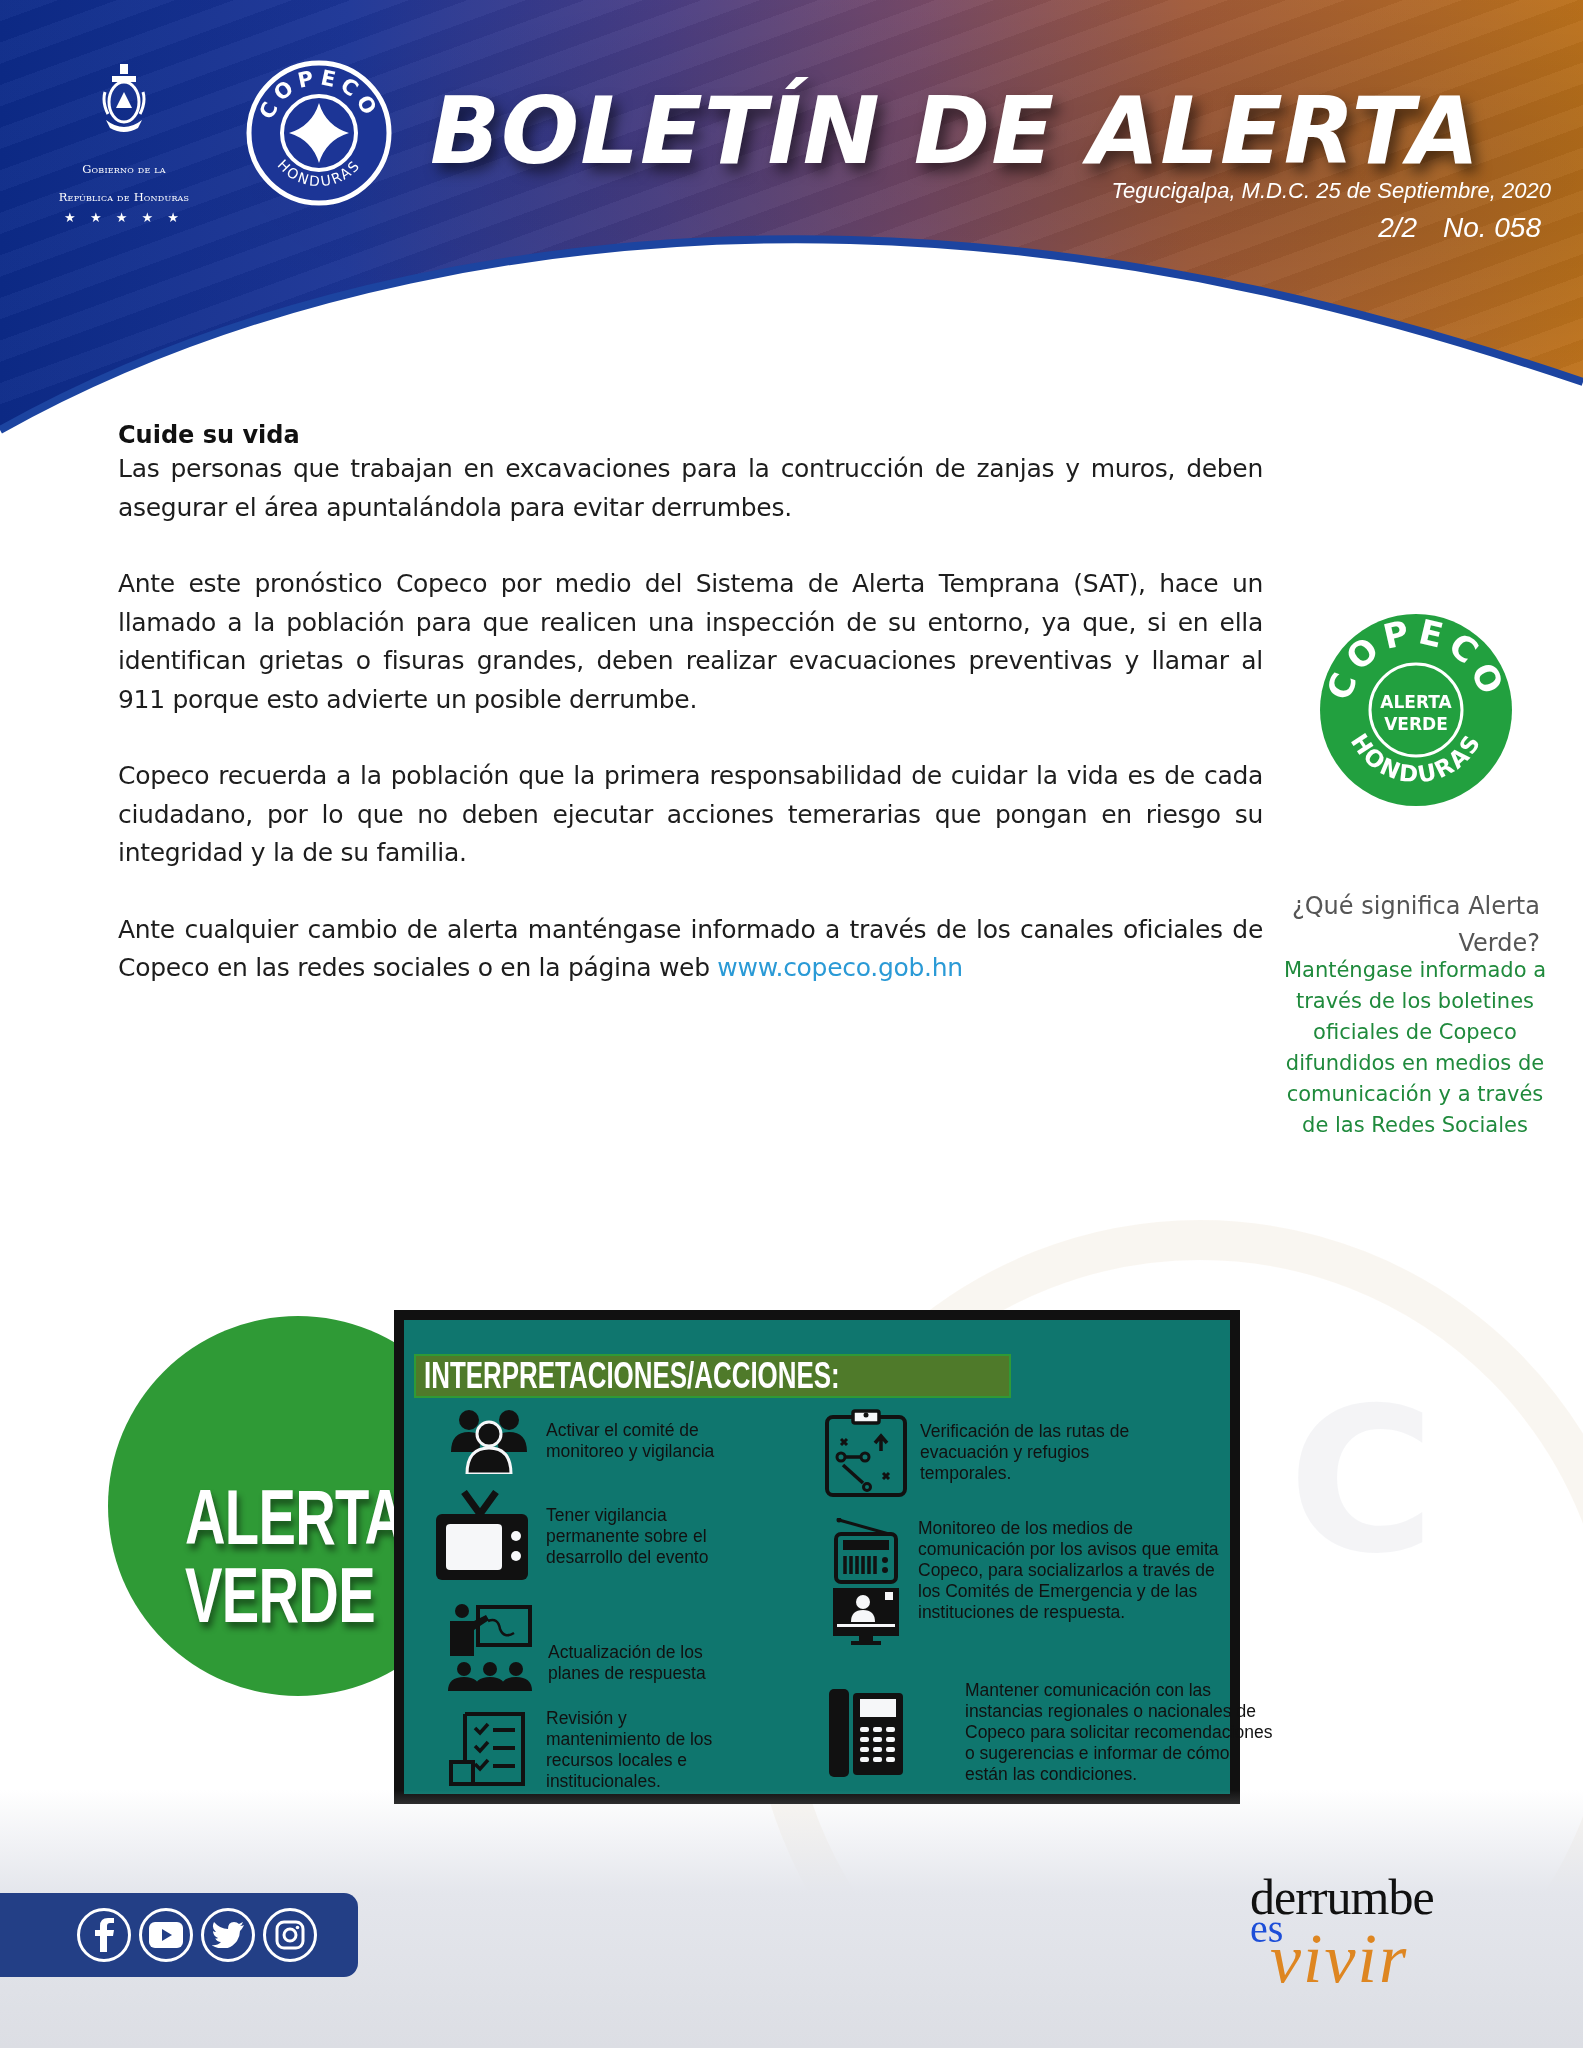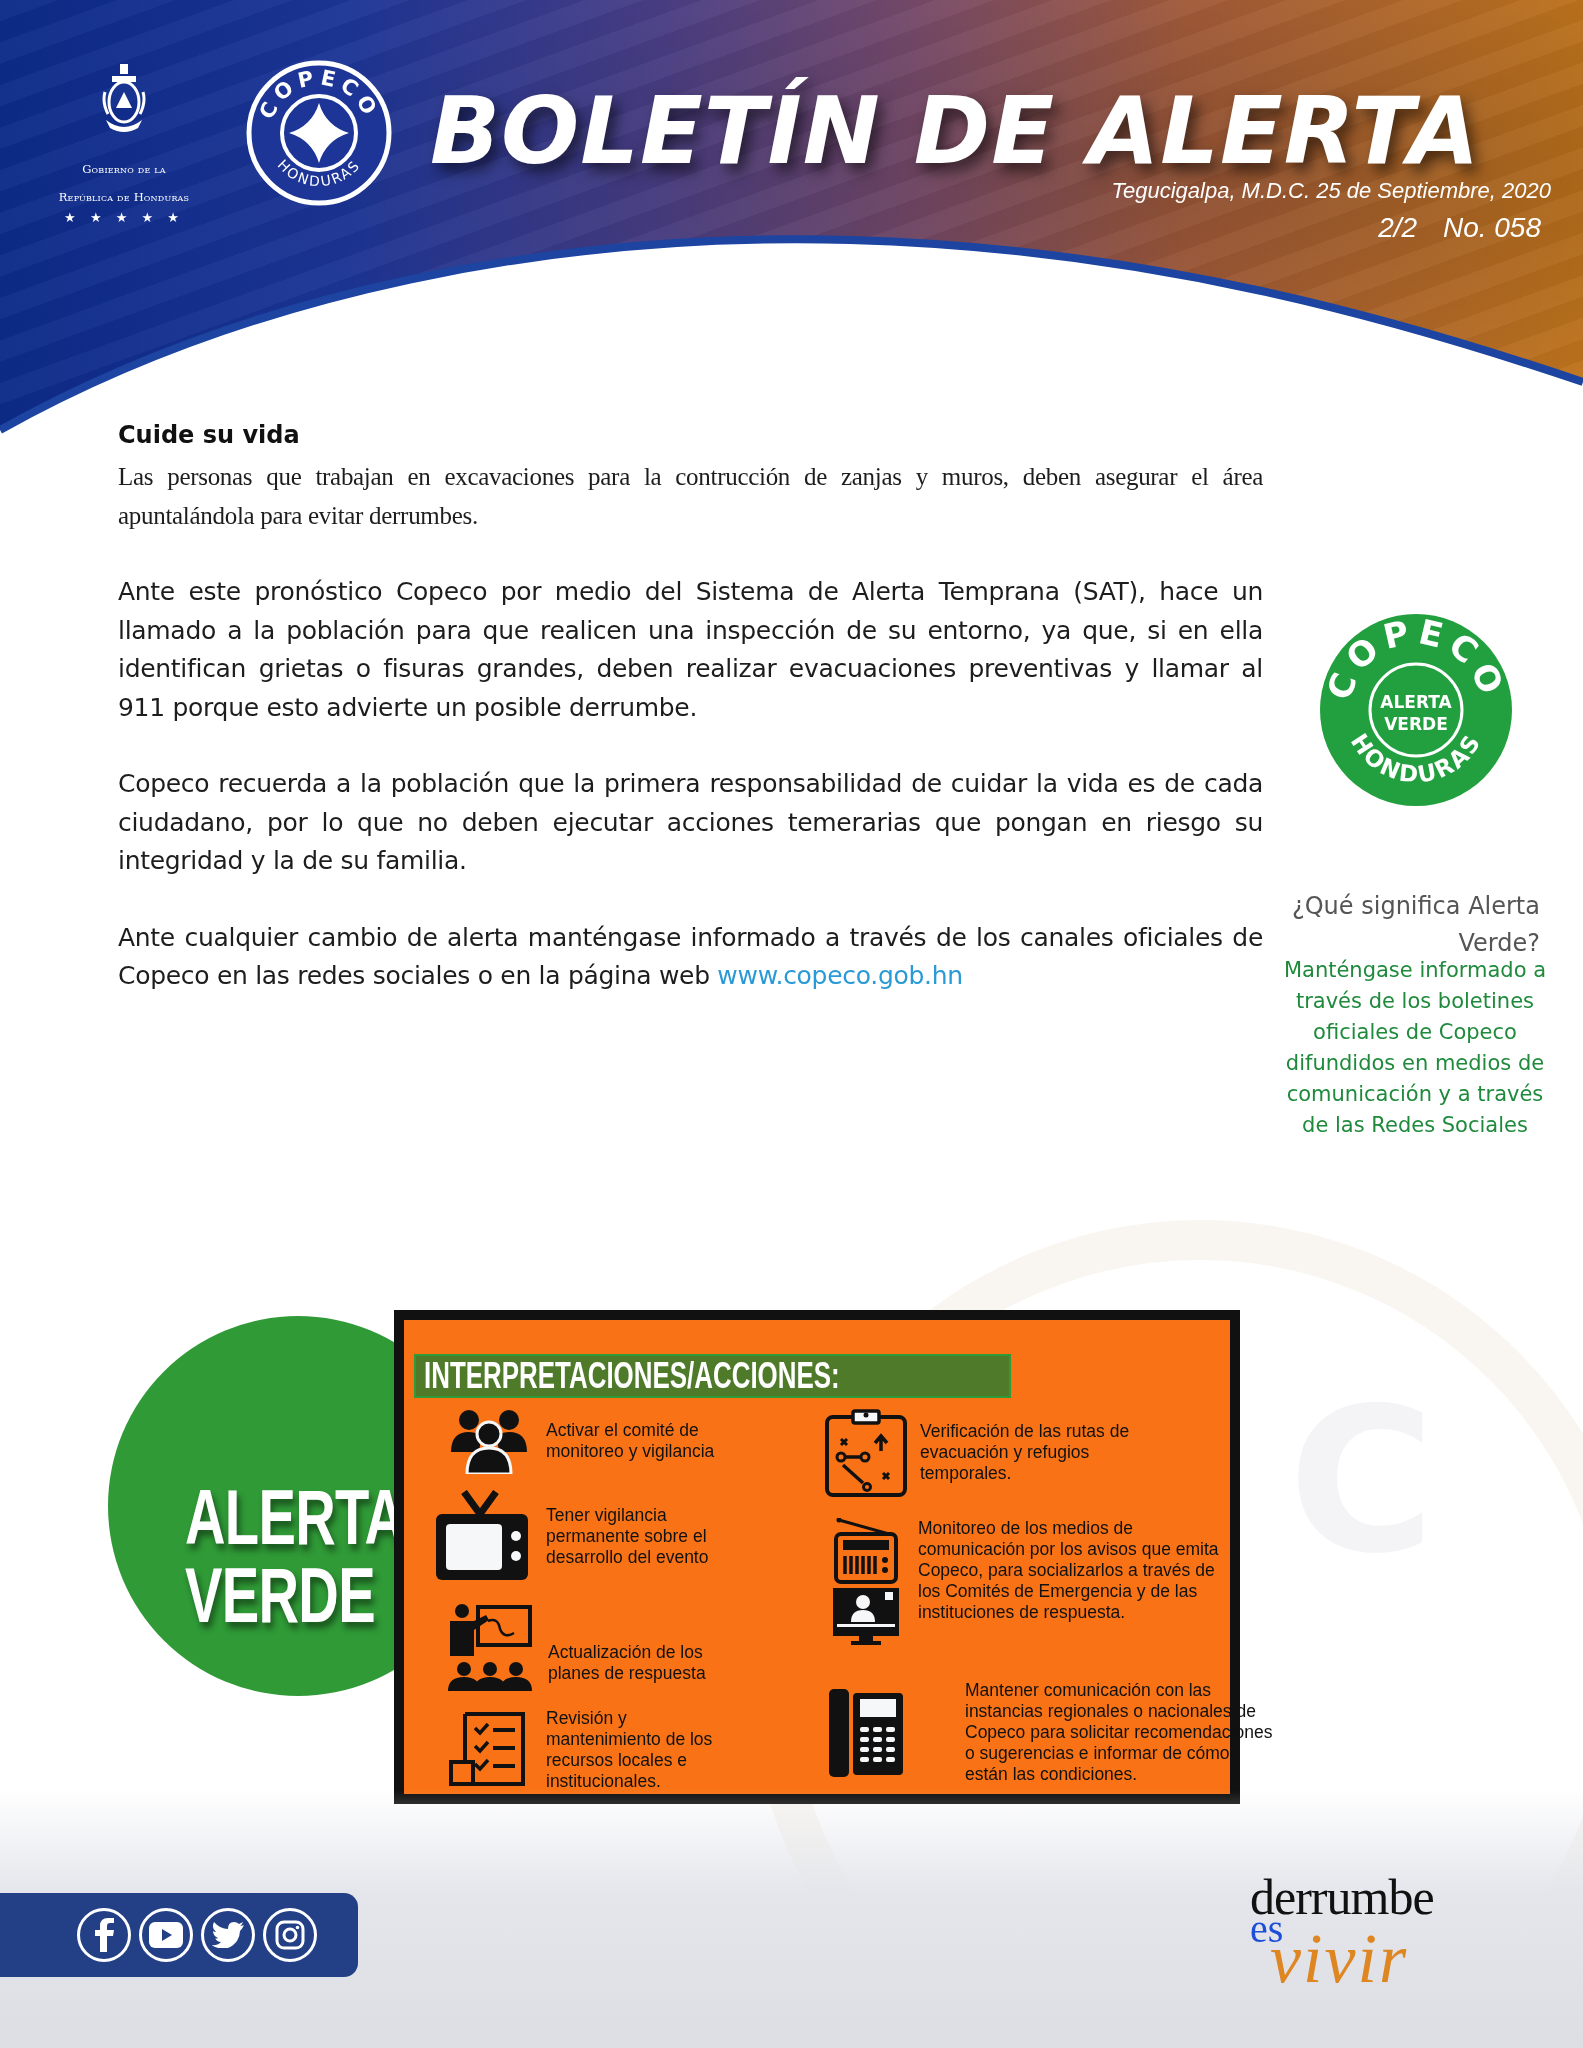--- a/index.html
+++ b/index.html
@@ -50,21 +50,21 @@
   .watermark { position: absolute; left: 750px; top: 1220px; width: 900px; height: 900px; opacity: 0.09; }
 
   
   .main { position: absolute; left: 118px; top: 420px; width: 1145px; }
   .section-title { font-family: "DejaVu Sans", sans-serif; font-weight: bold; font-size: 24px; line-height: 30px; color: #111; }
   .para {
     font-family: "DejaVu Sans", sans-serif; font-size: 25px; line-height: 38.5px; color: #1d1d1d;
     text-align: justify; letter-spacing: -0.3px;
   }
   .para + .para { margin-top: 38px; }
-  .para.first { margin-top: 8px; font-family: Liberation Serif, serif; }
+  .para.first { margin-top: 0; }
   .link { color: #2a9ad6; }
 
   
   .side-badge { position: absolute; left: 1318px; top: 612px; width: 196px; height: 196px; }
   .side-q {
     position: absolute; left: 1290px; top: 888px; width: 250px; text-align: right;
     font-family: "DejaVu Sans", sans-serif; font-size: 24px; line-height: 37px; color: #555;
   }
   .side-info {
     position: absolute; left: 1280px; top: 955px; width: 270px; text-align: center;
@@ -79,21 +79,21 @@
   .green-label {
     position: absolute; left: 150px; top: 1478px; width: 250px; text-align: center;
     font-family: "Liberation Sans", sans-serif; font-weight: bold; font-size: 78px; line-height: 78px;
     color: #fff; transform: scaleX(0.72); transform-origin: center;
     text-shadow: 4px 6px 8px rgba(0,0,0,0.45); letter-spacing: -1px;
   }
 
   
   .info-box {
     position: absolute; left: 394px; top: 1310px; width: 846px; height: 494px;
-    border: 10px solid #111; background: #f97316;
+    border: 10px solid #111; background: #0f766e;
   }
   .info-heading {
     position: absolute; left: 10px; top: 34px; height: 44px; padding: 0 8px;
     background: #4f7a2a; border: 2px solid #2f9a36;
     font-family: "Liberation Sans", sans-serif; font-weight: bold; font-size: 36px; line-height: 40px;
     color: #fff; white-space: nowrap;
   }
   .info-heading span { display: inline-block; transform: scaleX(0.72); transform-origin: left; }
 
   .act { position: absolute; display: flex; align-items: center; }

